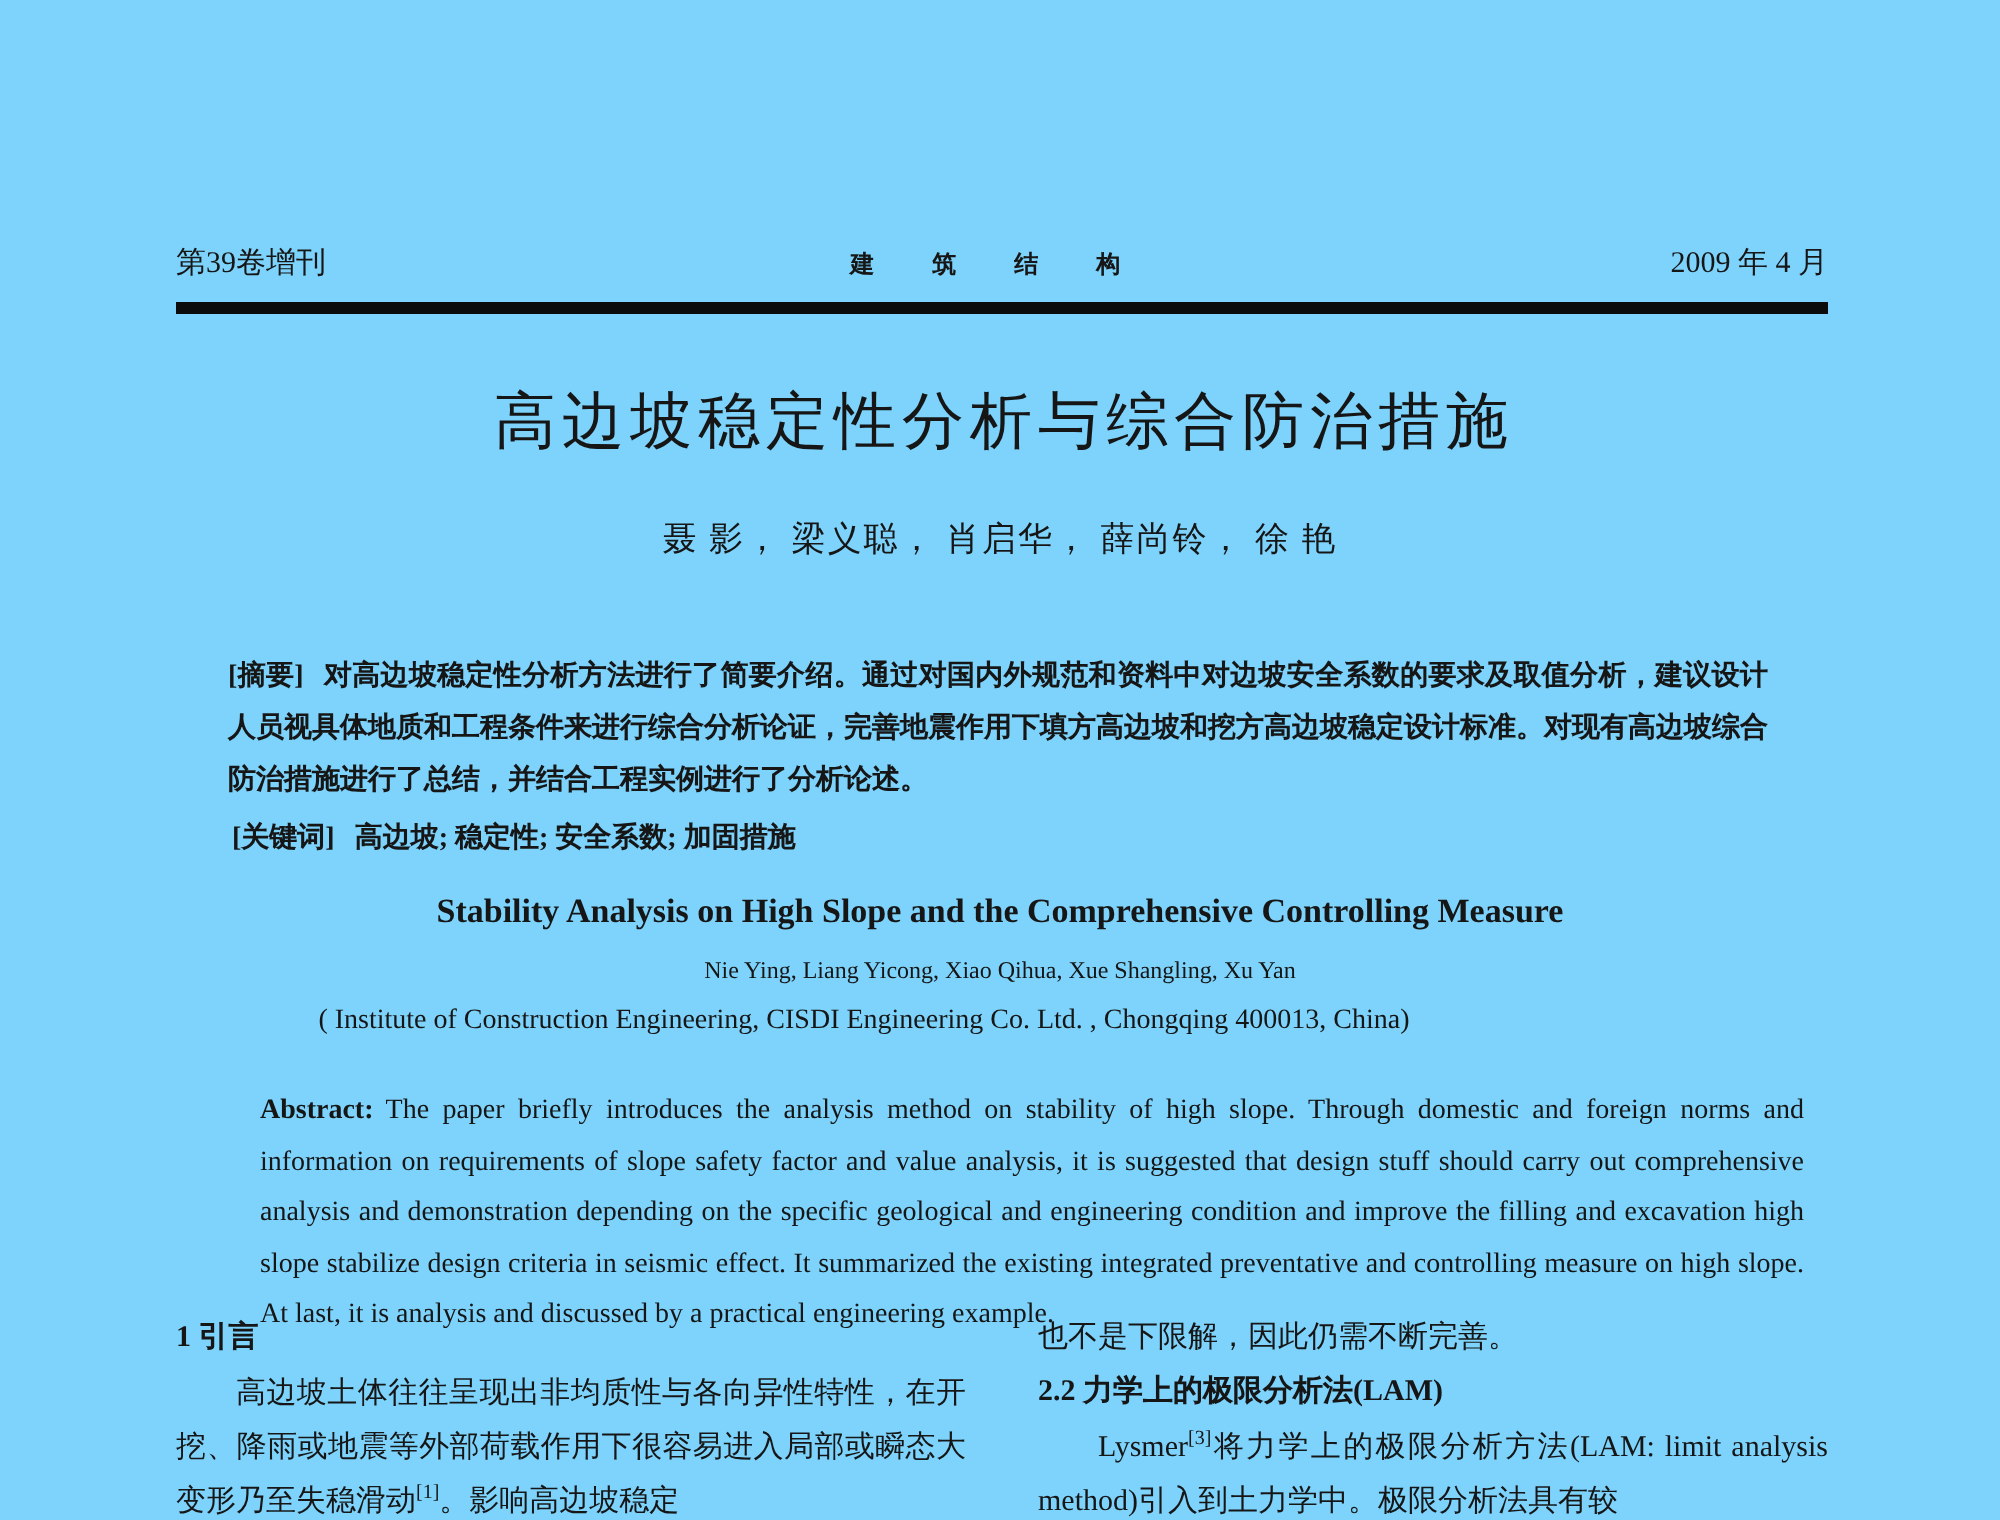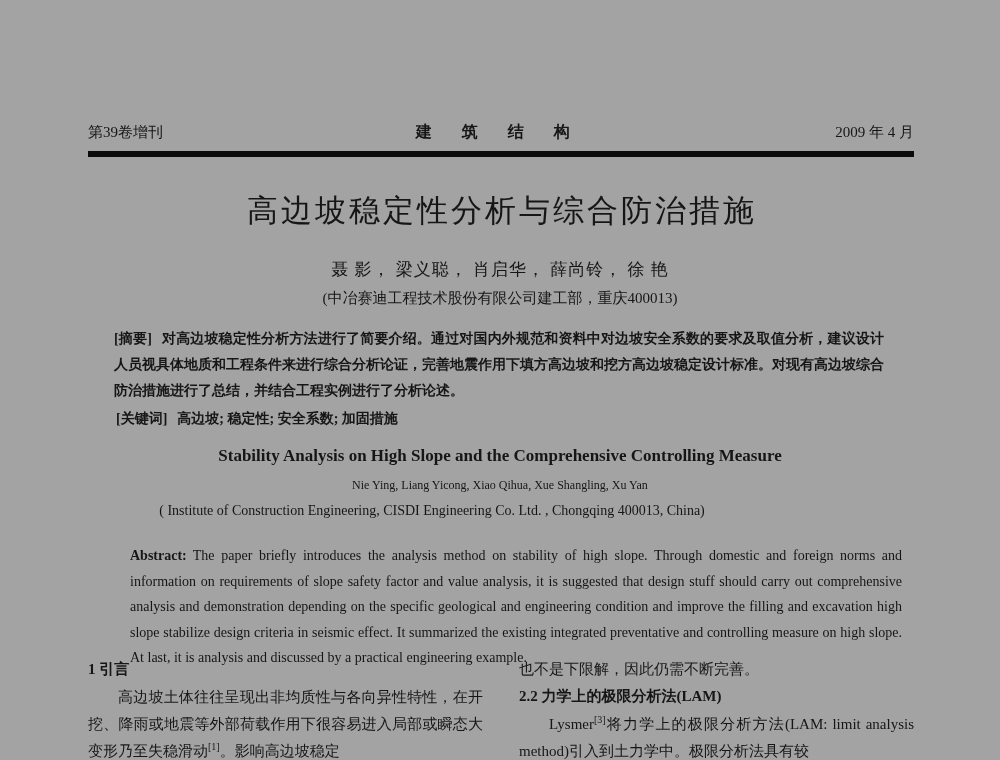--- a/index.html
+++ b/index.html
@@ -4,39 +4,39 @@
 <style>
   html, body {
     margin: 0;
     padding: 0;
     background: #ffffff;
   }
   .page {
     position: relative;
     width: 1000px;
     height: 760px;
-    background: #a3a3a3;
+    background: #7dd3fc;
     color: #161616;
     font-family: "Liberation Serif", "DejaVu Serif", serif;
     overflow: hidden;
   }
   
   .running-head {
     position: absolute;
     top: 122px;
     left: 88px;
     width: 826px;
     display: flex;
     justify-content: space-between;
     align-items: baseline;
     font-size: 15px;
   }
   .journal-name {
     letter-spacing: 13px;
-    font-size: 16px;
+    font-size: 12px;
     font-weight: 600;
   }
   .head-rule {
     position: absolute;
     top: 151px;
     left: 88px;
     width: 826px;
     height: 6px;
     background: #0b0b0b;
   }
@@ -176,21 +176,20 @@
     <span class="journal-name">建 筑 结 构</span>
     <span>2009 年 4 月</span>
   </div>
 
   <div class="head-rule"></div>
 
   <h1 class="title-cn">高边坡稳定性分析与综合防治措施</h1>
 
   <div class="authors-cn">聂 影， 梁义聪， 肖启华， 薛尚铃， 徐 艳</div>
 
-  <div class="affiliation-cn">(中冶赛迪工程技术股份有限公司建工部，重庆400013)</div>
 
   <p class="abstract-cn">
     <span class="bracket-label">[摘要]</span><span>对高边坡稳定性分析方法进行了简要介绍。通过对国内外规范和资料中对边坡安全系数的要求及取值分析，建议设计人员视具体地质和工程条件来进行综合分析论证，完善地震作用下填方高边坡和挖方高边坡稳定设计标准。对现有高边坡综合防治措施进行了总结，并结合工程实例进行了分析论述。</span>
   </p>
 
   <p class="keywords-cn">
     <span class="bracket-label">[关键词]</span><span>高边坡; 稳定性; 安全系数; 加固措施</span>
   </p>
 
   <h2 class="title-en">Stability Analysis on High Slope and the Comprehensive Controlling Measure</h2>

